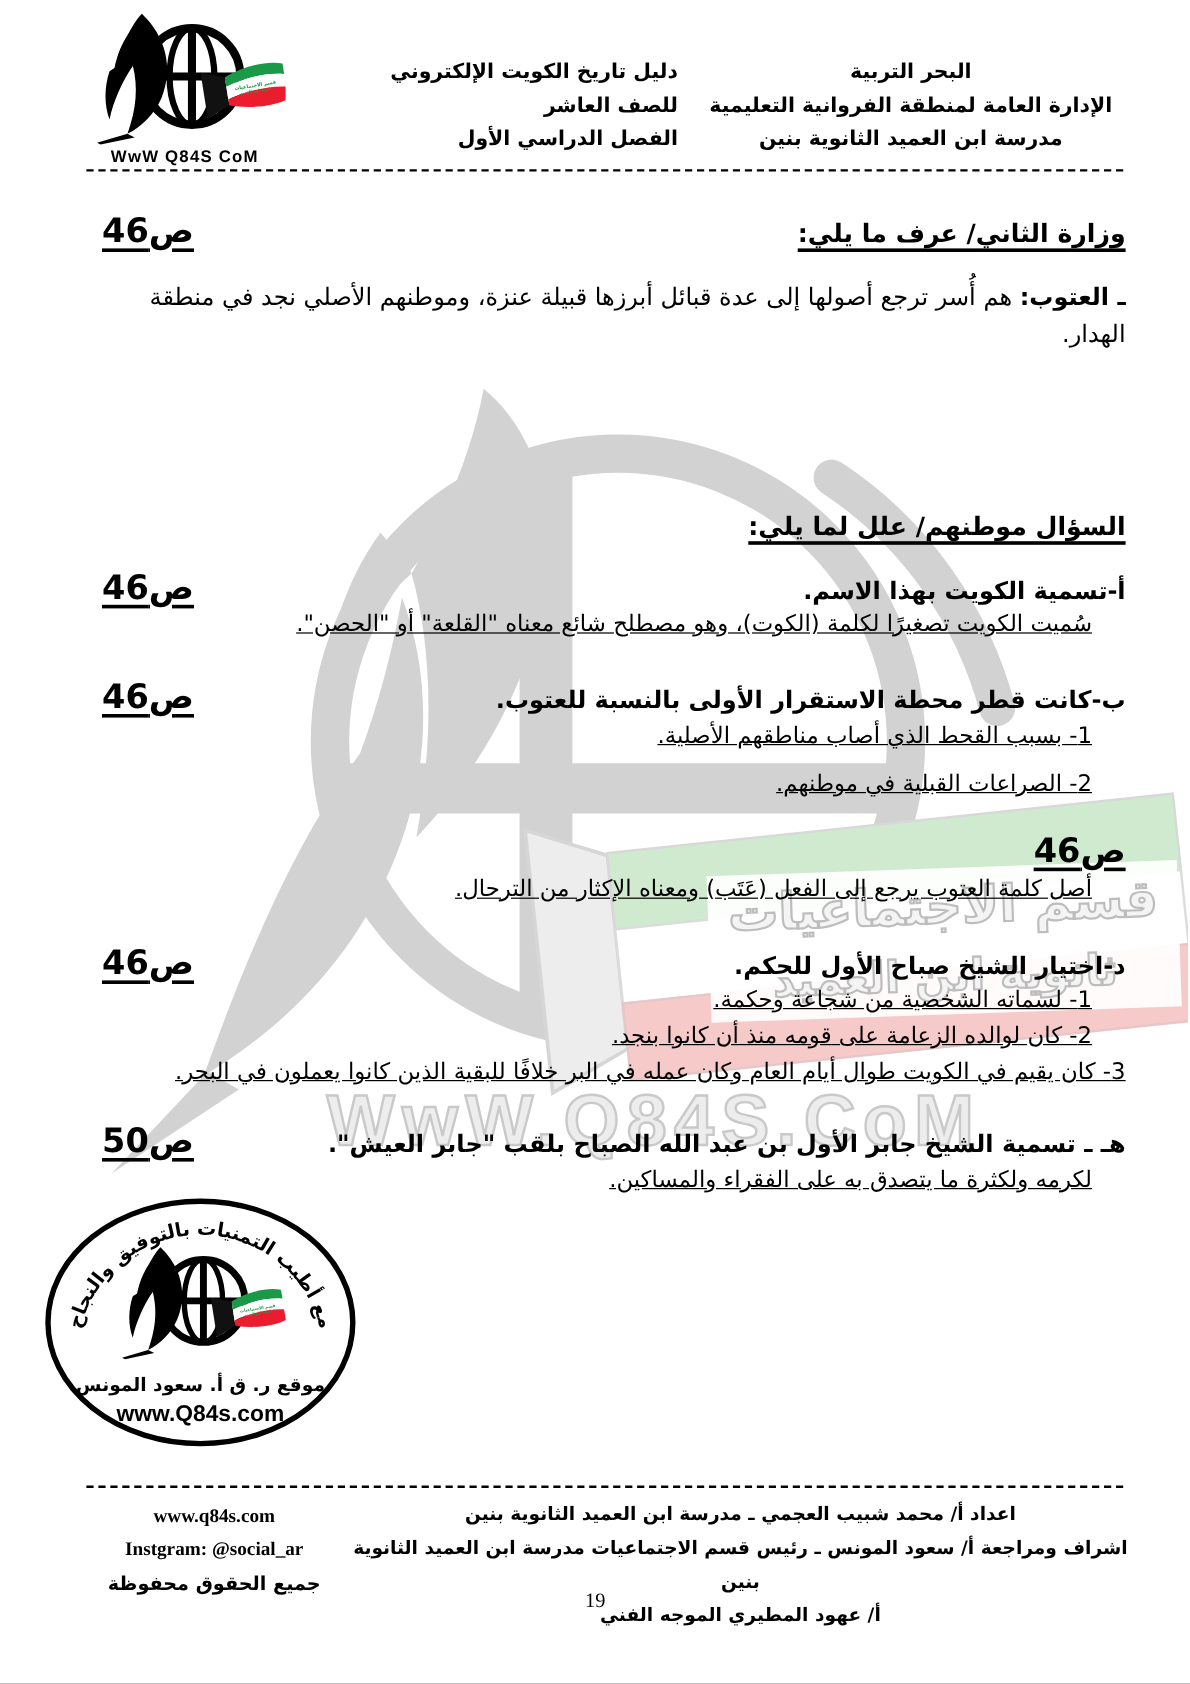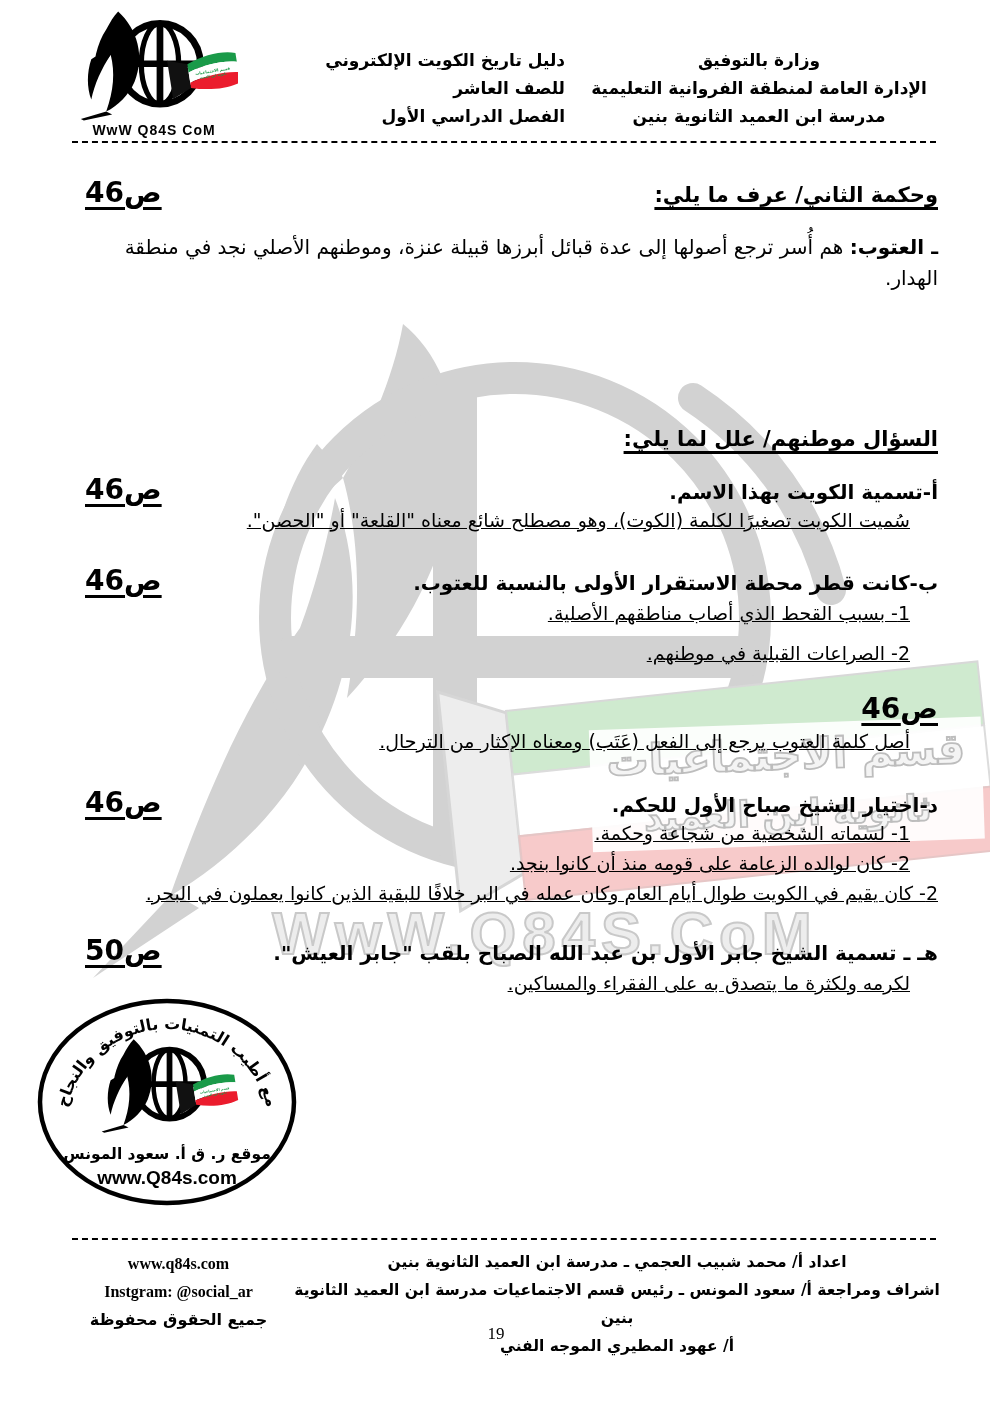--- a/index.html
+++ b/index.html
@@ -76,21 +76,21 @@
     <div class="hdr-logo-caption">WwW Q84S CoM</div>
   </div>
 
   <div class="abs hdr-col hdr-center content-z">
     <div>دليل تاريخ الكويت الإلكتروني</div>
     <div>للصف العاشر</div>
     <div>الفصل الدراسي الأول</div>
   </div>
 
   <div class="abs hdr-col hdr-right content-z">
-    <div>وزارة بالتوفيق</div>
+    <div>البحر التربية</div>
     <div>الإدارة العامة لمنطقة الفروانية التعليمية</div>
     <div>مدرسة ابن العميد الثانوية بنين</div>
   </div>
 
   <div class="abs rule-dashed hdr-rule content-z"></div>
 
   <svg class="abs wm" width="905" height="672" viewBox="0 0 905 672">
 
     <g fill="#d2d2d2">
       <path d="M318,6 C360,40 382,105 368,180 C356,248 318,320 262,380 C276,300 276,225 258,160 C282,118 308,62 318,6 Z"></path>
@@ -116,21 +116,21 @@
     <g transform="translate(512,418) rotate(-2)">
       <rect x="-8" y="-6" width="392" height="122" fill="#ffffff" opacity="0.92"></rect>
       <text x="188" y="40" font-size="42" font-weight="bold" direction="rtl" text-anchor="middle" fill="#f4f4f4" stroke="#bdbdbd" stroke-width="1.8">قسم الاجتماعيات</text>
       <text x="188" y="96" font-size="36" font-weight="bold" direction="rtl" text-anchor="middle" fill="#f4f4f4" stroke="#bdbdbd" stroke-width="1.8">ثانوية ابن العميد</text>
     </g>
 
     <text x="460" y="636" font-size="60" font-weight="bold" letter-spacing="6" text-anchor="middle" fill="#ededed" stroke="#c9c9c9" stroke-width="2" font-family="Liberation Sans, sans-serif">WwW.Q84S.CoM</text>
   </svg>
 
   <div class="abs qrow content-z" style="top:176px">
-    <span class="qtitle">وحكمة الثاني/ عرف ما يلي:</span>
+    <span class="qtitle">وزارة الثاني/ عرف ما يلي:</span>
     <span class="pref">ص46</span>
   </div>
   <div class="abs qbody content-z" style="top:232px">
     <span class="term">ـ العتوب:</span>
     <span>هم أُسر ترجع أصولها إلى عدة قبائل أبرزها قبيلة عنزة، وموطنهم الأصلي نجد في منطقة الهدار.</span>
   </div>
 
   <div class="abs qrow content-z" style="top:427px">
     <span class="qtitle">السؤال موطنهم/ علل لما يلي:</span>
     <span></span>
@@ -153,21 +153,21 @@
     <span class="pref">ص46</span>
   </div>
   <div class="abs ans content-z" style="top:726px">أصل كلمة العتوب يرجع إلى الفعل (عَتَب) ومعناه الإكثار من الترحال.</div>
 
   <div class="abs qrow content-z" style="top:786px">
     <span class="ilabel">د-اختيار الشيخ صباح الأول للحكم.</span>
     <span class="pref">ص46</span>
   </div>
   <div class="abs ans content-z" style="top:818px">1- لسماته الشخصية من شجاعة وحكمة.</div>
   <div class="abs ans content-z" style="top:848px">2- كان لوالده الزعامة على قومه منذ أن كانوا بنجد.</div>
-  <div class="abs ans content-z" style="top:878px;padding-right:0">2- كان يقيم في الكويت طوال أيام العام وكان عمله في البر خلافًا للبقية الذين كانوا يعملون في البحر.</div>
+  <div class="abs ans content-z" style="top:878px;padding-right:0">3- كان يقيم في الكويت طوال أيام العام وكان عمله في البر خلافًا للبقية الذين كانوا يعملون في البحر.</div>
 
   <div class="abs qrow content-z" style="top:934px">
     <span class="ilabel">هـ ـ تسمية الشيخ جابر الأول بن عبد الله الصباح بلقب "جابر العيش".</span>
     <span class="pref">ص50</span>
   </div>
   <div class="abs ans content-z" style="top:968px">لكرمه ولكثرة ما يتصدق به على الفقراء والمساكين.</div>
 
   <svg class="abs stamp" width="266" height="212" viewBox="0 0 266 212">
     <defs>
       <path id="stamp-arc" d="M 30,136 A 103,103 0 0 1 236,136"></path>

